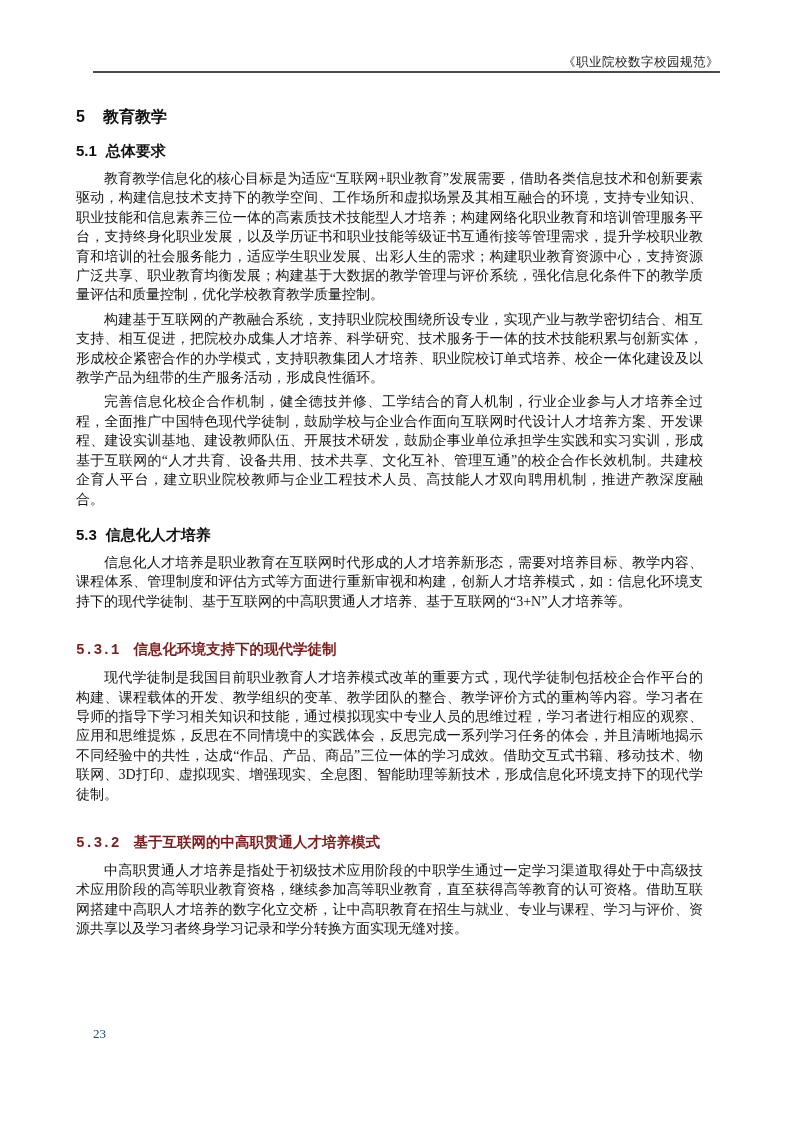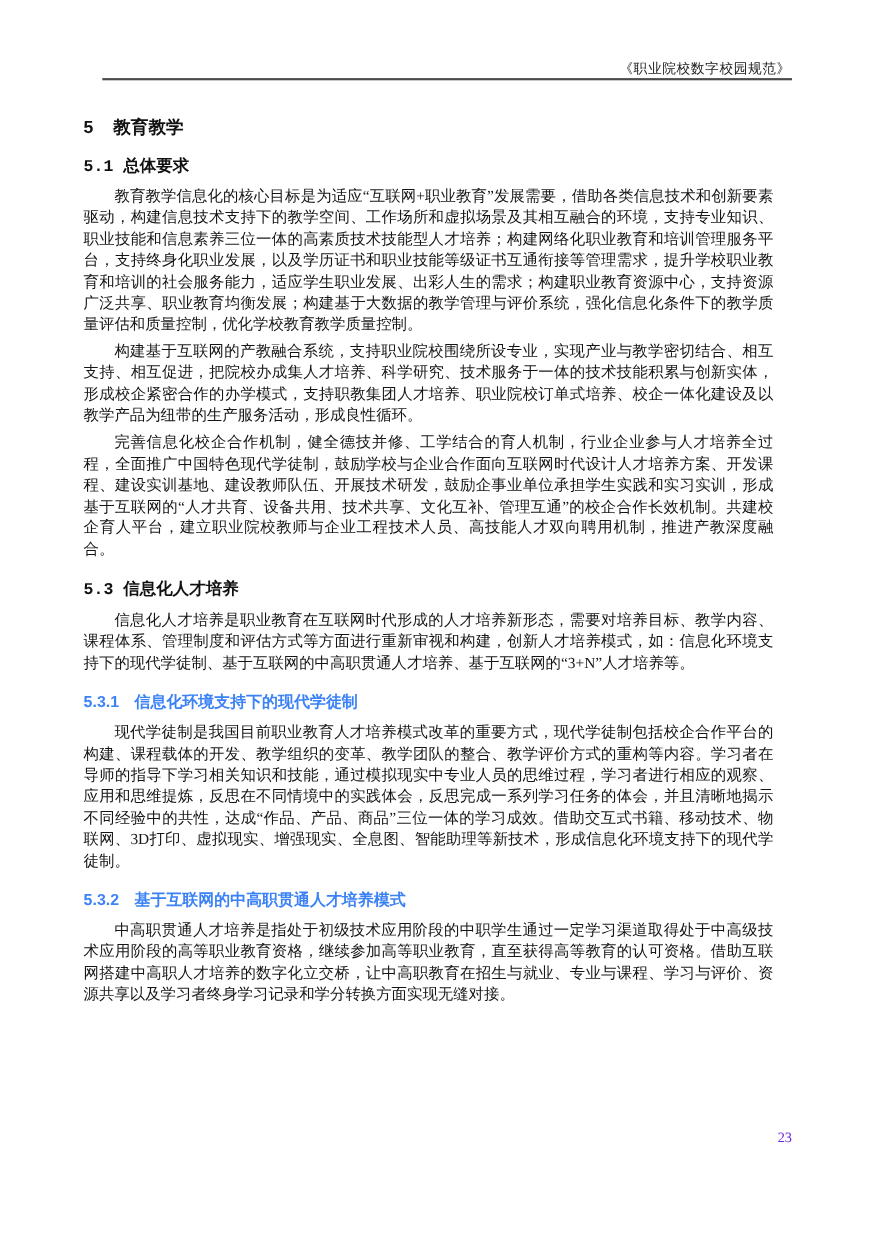--- a/index.html
+++ b/index.html
@@ -48,49 +48,49 @@
   }
   .h1 .num { display: inline-block; margin-right: 18px; }
   .h2 {
     margin-top: 14px;
     font-family: "Liberation Sans", sans-serif;
     font-weight: bold;
     font-size: 15px;
     line-height: 20px;
     color: #111111;
   }
-  .h2 .num { display: inline-block; margin-right: 9px; font-family: Liberation Mono, monospace; }
+  .h2 .num { display: inline-block; margin-right: 9px; }
   .h3 {
-    margin-top: 16px;
-    font-family: Liberation Sans, sans-serif;
+    margin-top: 29px;
+    font-family: Liberation Mono, monospace;
     font-weight: bold;
     font-size: 14.5px;
     line-height: 20px;
-    color: #3b82f6;
+    color: #7f1d1d;
   }
   .h3 .num { display: inline-block; margin-right: 14px; }
   .para {
     margin-top: 8px;
     font-size: 14px;
     line-height: 19.4px;
     text-align: justify;
     text-justify: inter-character;
     text-indent: 2em;
     color: #151515;
   }
   .para + .para { margin-top: 5px; }
   .h2.gap-lg, .h3.gap-lg { margin-top: 16px; }
   .page-number {
     position: absolute;
     top: 1026px;
     left: 93px;
     width: 627px;
-    text-align: right;
+    text-align: left;
     font-size: 13px;
-    color: #6d28d9;
+    color: #0c4a6e;
   }
 </style>
 </head>
 <body>
 
 <div class="page">
 
   <div class="running-header">《职业院校数字校园规范》</div>
   <div class="header-rule"></div>
 

